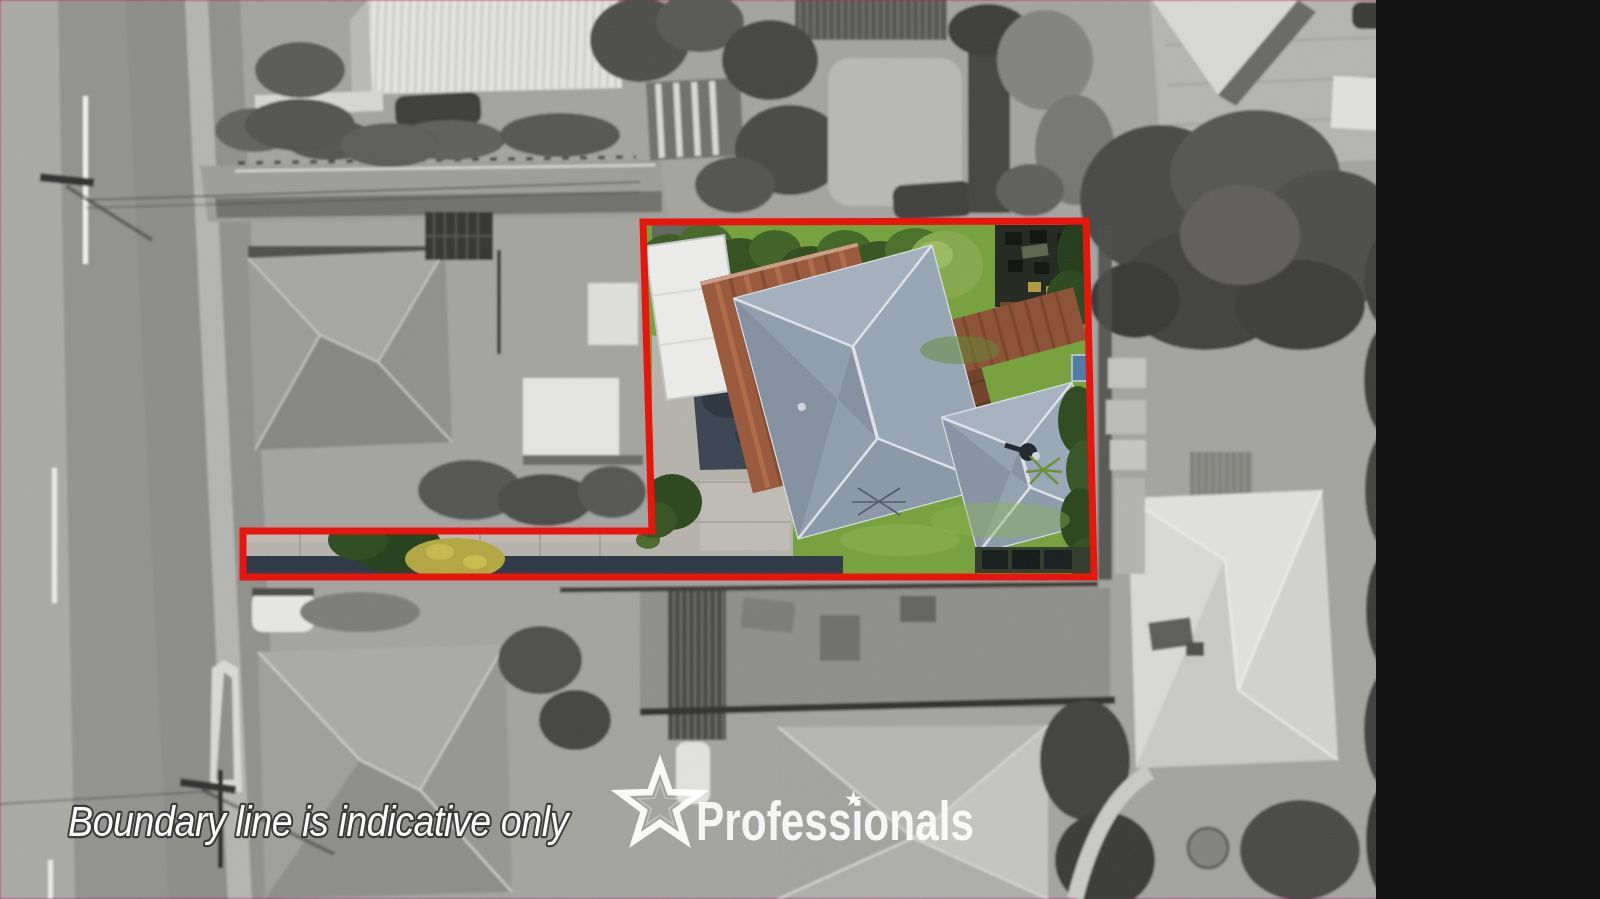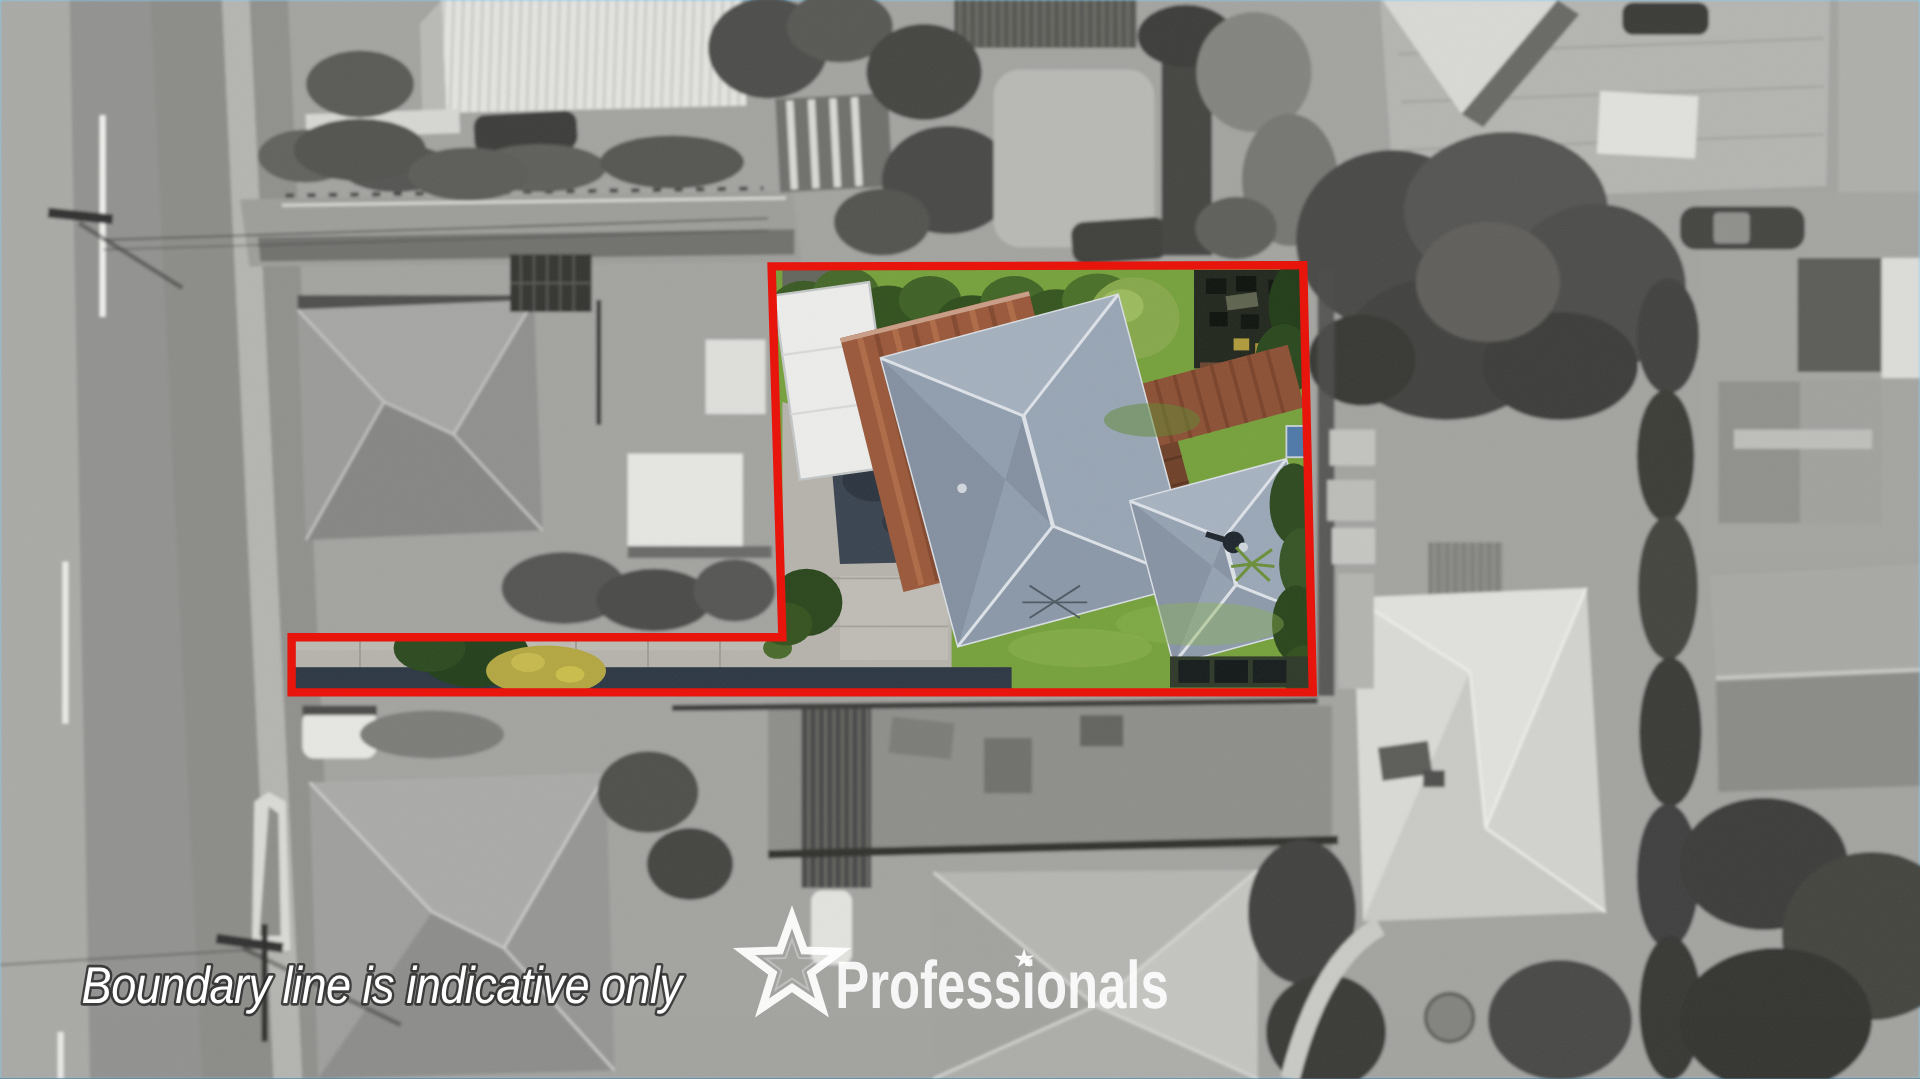--- a/index.html
+++ b/index.html
@@ -1,16 +1,16 @@
 <!DOCTYPE html>
 <html><head>
 <meta charset="utf-8">
 <style>
   html,body{margin:0;padding:0;background:#111;}
-  .stage{position:relative;width:1600px;height:899px;overflow:hidden;background:#7dd3fc;
+  .stage{position:relative;width:1376px;height:899px;overflow:hidden;background:#be185d;
          font-family:"Liberation Sans",sans-serif;}
   svg{display:block;}
   .wm{font-family:"Liberation Sans",sans-serif;font-style:italic;font-size:43px;
       fill:#ffffff;stroke:rgba(40,40,40,.82);stroke-width:4.5px;paint-order:stroke;
       stroke-linejoin:round;letter-spacing:-.5px;}
   .logotext{font-family:"Liberation Sans",sans-serif;font-weight:bold;font-size:56px;
       fill:rgba(255,255,255,.9);}
   .ministar{font-family:"DejaVu Sans",sans-serif;font-size:21px;fill:rgba(255,255,255,.95);}
 </style>
 </head>

